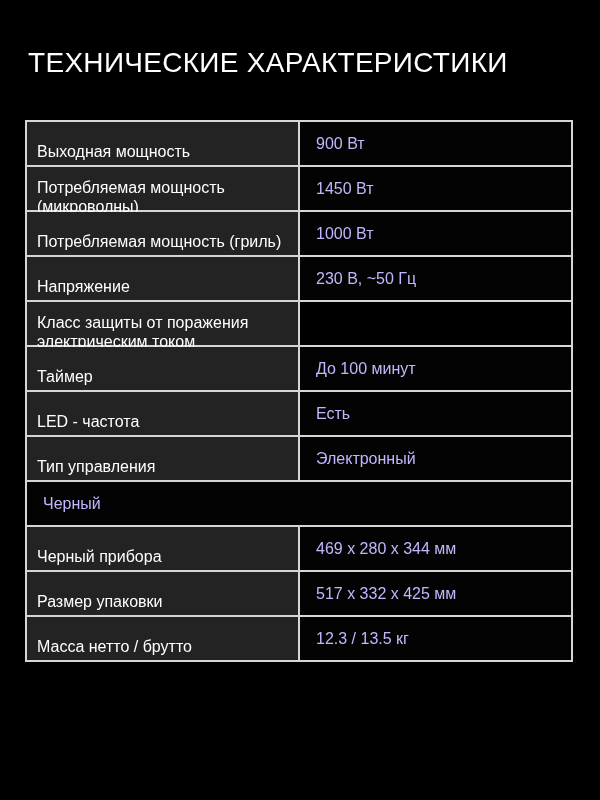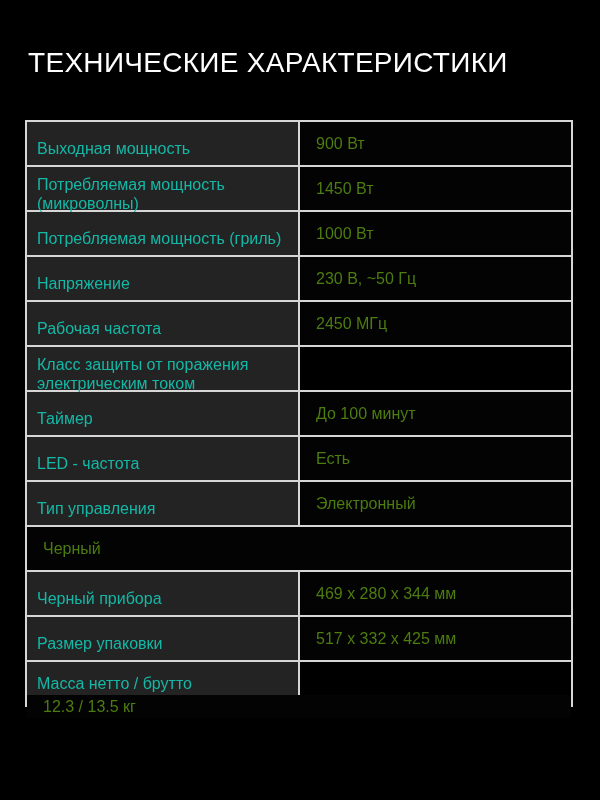--- a/index.html
+++ b/index.html
@@ -38,32 +38,32 @@
     display: flex;
     height: 45px;
     border-bottom: 2px solid #d6d6d6;
   }
   .spec-label-cell {
     width: 273px;
     background: #232323;
     border-right: 2px solid #d6d6d6;
     display: flex;
     align-items: center;
-    padding: 12px 6px 2px 10px;
-    color: #14b8a6;
+    padding: 18px 6px 2px 10px;
+    color: #ffffff;
     font-size: 16px;
     line-height: 19px;
   }
   .spec-value-cell {
     flex: 1;
     background: #030303;
     display: flex;
     align-items: center;
     padding: 2px 6px 2px 16px;
-    color: #4d7c0f;
+    color: #c4b5fd;
     font-size: 16px;
     line-height: 19px;
   }
 </style>
 </head>
 <body>
 
 <div class="page">
   <h1 class="page-title">ТЕХНИЧЕСКИЕ ХАРАКТЕРИСТИКИ</h1>
 
@@ -78,24 +78,20 @@
       </div>
       <div class="spec-row">
         <div class="spec-label-cell">Потребляемая мощность (гриль)</div>
         <div class="spec-value-cell">1000 Вт</div>
       </div>
       <div class="spec-row">
         <div class="spec-label-cell">Напряжение</div>
         <div class="spec-value-cell">230 В, ~50 Гц</div>
       </div>
       <div class="spec-row">
-        <div class="spec-label-cell">Рабочая частота</div>
-        <div class="spec-value-cell">2450 МГц</div>
-      </div>
-      <div class="spec-row">
         <div class="spec-label-cell">Класс защиты от поражения электрическим током</div>
       </div>
       <div class="spec-row">
         <div class="spec-label-cell">Таймер</div>
         <div class="spec-value-cell">До 100 минут</div>
       </div>
       <div class="spec-row">
         <div class="spec-label-cell">LED - частота</div>
         <div class="spec-value-cell">Есть</div>
       </div>
@@ -107,18 +103,18 @@
         <div class="spec-value-cell">Черный</div>
       </div>
       <div class="spec-row">
         <div class="spec-label-cell">Черный прибора</div>
         <div class="spec-value-cell">469 x 280 x 344 мм</div>
       </div>
       <div class="spec-row">
         <div class="spec-label-cell">Размер упаковки</div>
         <div class="spec-value-cell">517 x 332 x 425 мм</div>
       </div>
-      <div class="spec-row" style="border-bottom: 2px solid rgb(214, 214, 214); flex-direction: column;">
+      <div class="spec-row" style="border-bottom: 2px solid rgb(214, 214, 214);">
         <div class="spec-label-cell">Масса нетто / брутто</div>
         <div class="spec-value-cell">12.3 / 13.5 кг</div>
       </div>
     </div>
 </div>
 
 </body></html>

